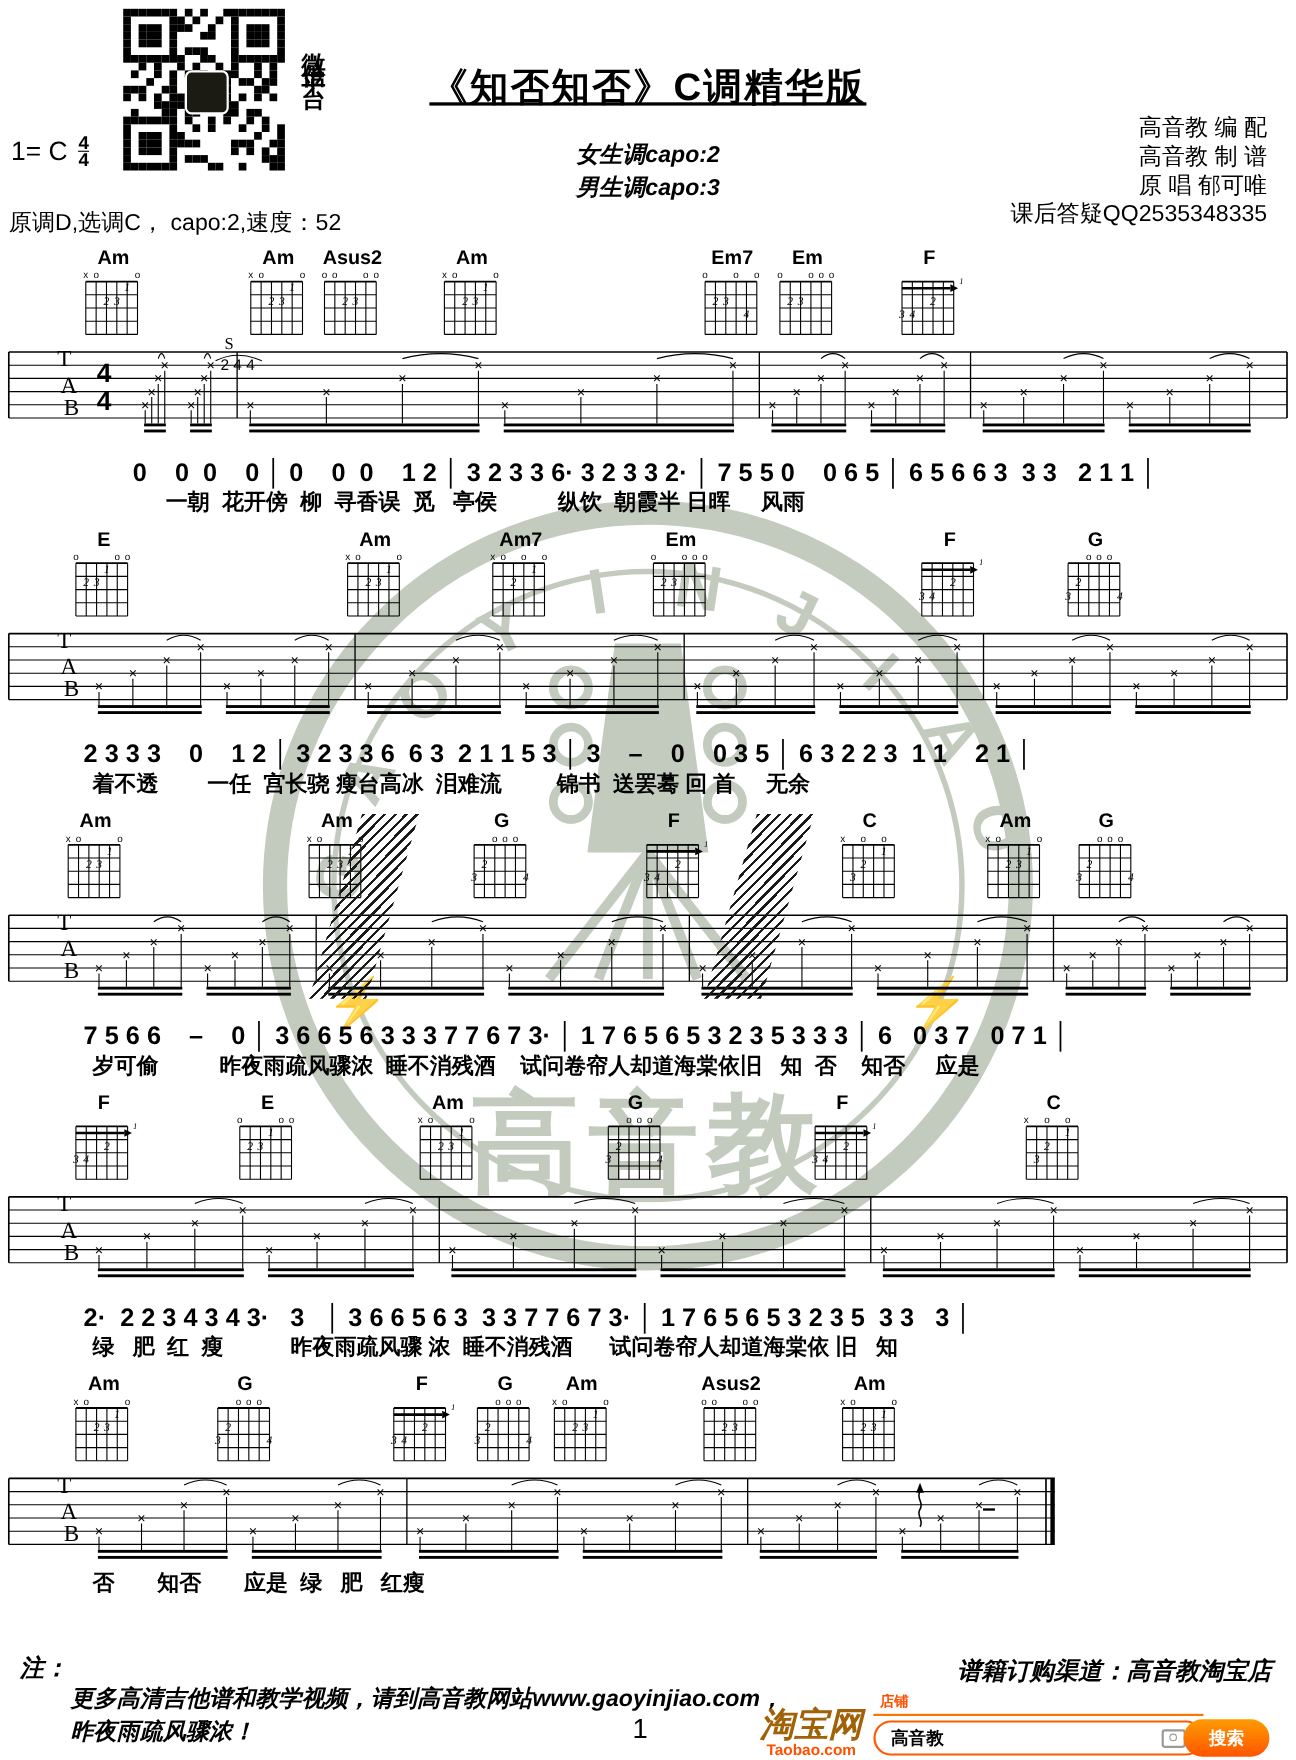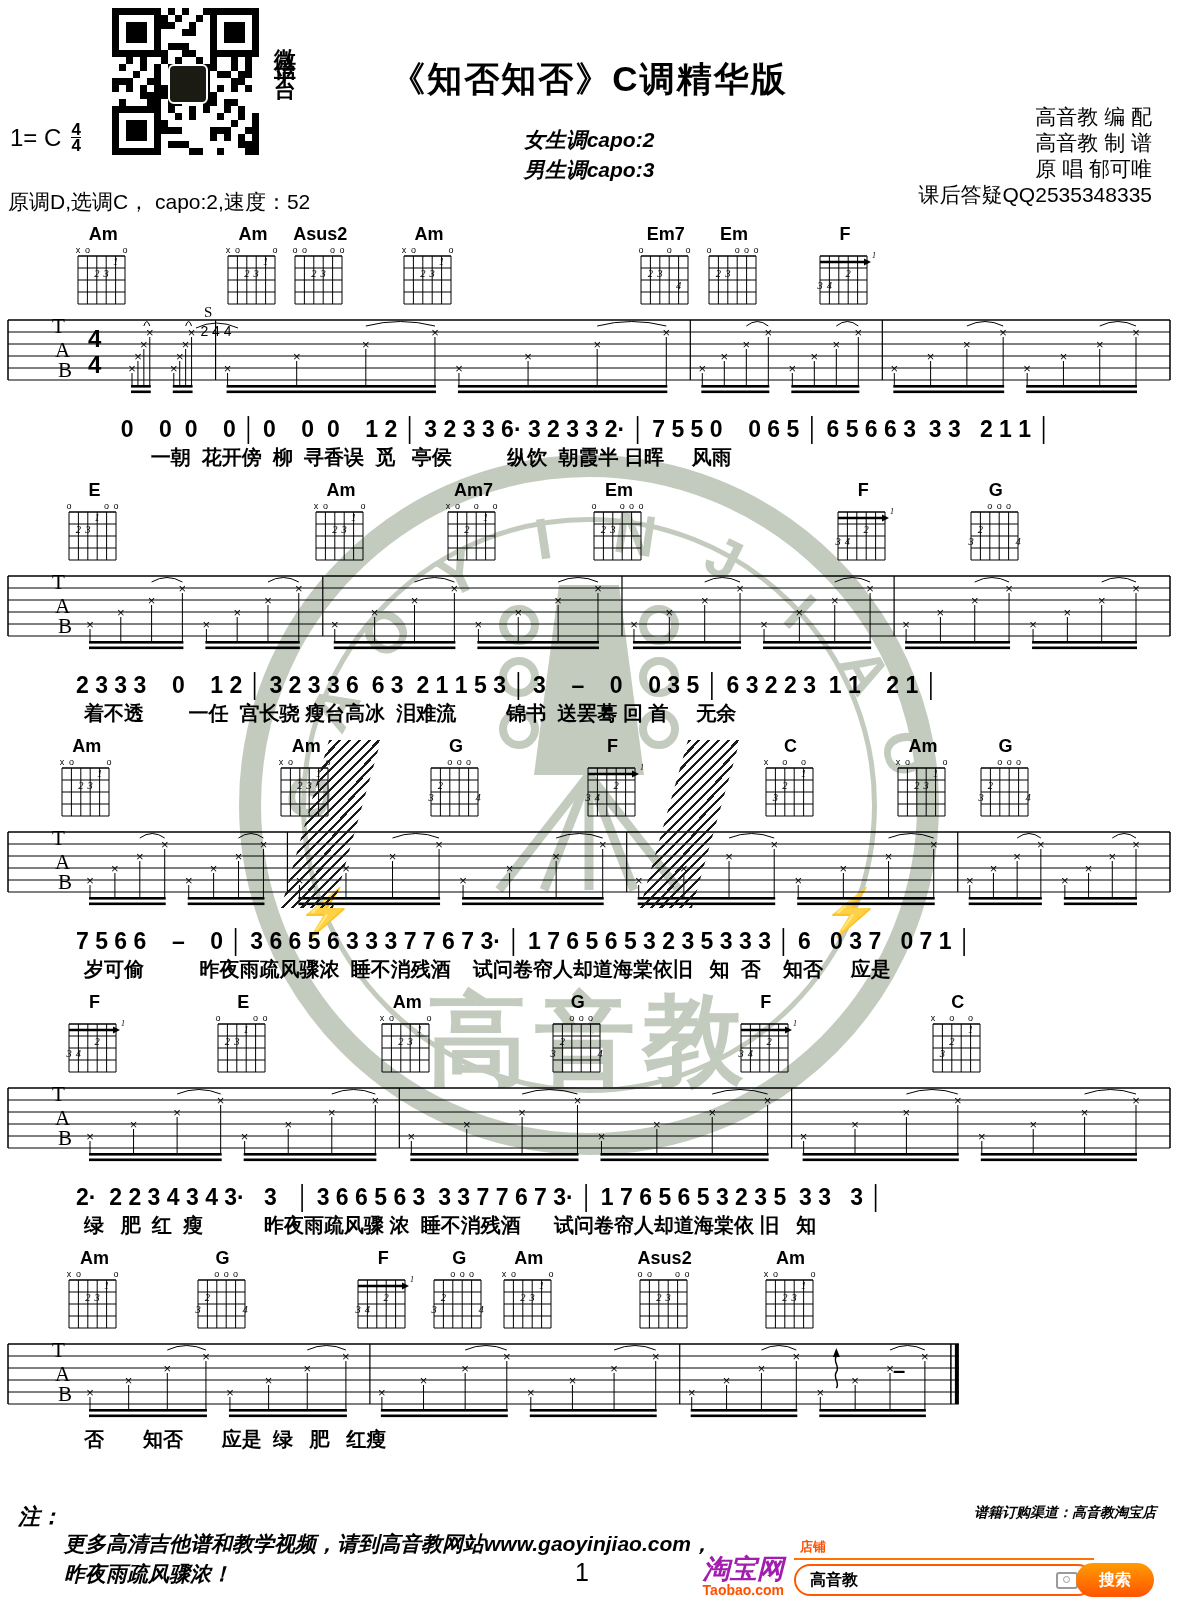--- a/index.html
+++ b/index.html
@@ -10,21 +10,21 @@
   .wm{position:absolute;left:50%;top:805px;transform:translate(-50%,-50%);
       width:700px;height:700px;z-index:0;opacity:.85;pointer-events:none;}
   .wm-ring{position:absolute;inset:0;border:22px solid var(--wm);border-radius:50%;}
   .wm-ring2{position:absolute;inset:62px;border:5px solid var(--wm);border-radius:50%;}
   .wm-arc span{position:absolute;left:50%;top:50%;font-size:58px;font-weight:bold;color:var(--wm);}
   .wm-cn{position:absolute;left:0;right:0;bottom:46px;text-align:center;
          font-size:100px;font-weight:900;color:var(--wm);letter-spacing:8px;}
   .wm-bolt{position:absolute;font-size:46px;color:var(--wm);font-weight:bold;}
   
   .hdr-title{position:absolute;top:56px;left:0;right:0;text-align:center;
-             font-size:35px;font-weight:900;letter-spacing:2px;z-index:2;}
+             font-size:35px;font-weight:900;letter-spacing:2px;z-index:2;text-decoration:underline;}
   .hdr-sub{position:absolute;left:0;right:0;text-align:center;font-size:21px;
            font-weight:bold;font-style:italic;z-index:2;}
   .hdr-credits{position:absolute;right:26px;top:104px;text-align:right;font-size:21px;
                line-height:26px;font-weight:500;z-index:2;}
   .keysig{position:absolute;left:10px;top:122px;font-size:24px;z-index:2;display:flex;align-items:center;}
   .frac{display:inline-flex;flex-direction:column;align-items:center;margin-left:10px;font-size:17px;font-weight:bold;line-height:15px;}
   .frac i{font-style:normal;border-top:1.5px solid #000;}
   .tempoline{position:absolute;left:8px;top:188px;font-size:21px;z-index:2;}
   #qr{position:absolute;left:112px;top:8px;width:147px;height:147px;z-index:2;
       display:grid;grid-template-columns:repeat(21,1fr);grid-template-rows:repeat(21,1fr);background:#fff;}
@@ -44,24 +44,24 @@
   .mline{white-space:pre;font-size:23px;font-weight:bold;padding-left:76px;line-height:30px;margin-top:12px;}
   .lline{white-space:pre;font-size:20px;font-weight:bold;padding-left:84px;line-height:26px;}
   .hatch{position:absolute;top:6px;height:168px;width:52px;z-index:1;transform:translateX(-50%) skewX(-16deg);
          background:repeating-linear-gradient(125deg,#1a1a1a 0 2.5px,transparent 2.5px 8px);}
   
   .footer{position:absolute;left:0;top:1498px;width:1178px;height:102px;z-index:2;}
   .note-label{position:absolute;left:18px;top:4px;font-size:22px;font-weight:bold;font-style:italic;}
   .note-l1{position:absolute;left:64px;top:32px;font-size:21px;font-weight:bold;font-style:italic;}
   .note-l2{position:absolute;left:64px;top:62px;font-size:21px;font-weight:bold;font-style:italic;}
   .pagenum{position:absolute;left:575px;top:60px;font-size:25px;}
-  .slogan{position:absolute;right:22px;top:6px;font-size:14px;font-weight:bold;font-style:italic;text-align:right;}
+  .slogan{position:absolute;right:22px;top:6px;font-size:22px;font-weight:bold;font-style:italic;text-align:right;}
   .tb-banner{position:absolute;right:24px;top:40px;display:flex;align-items:flex-end;gap:10px;}
   .tb-logo{text-align:center;line-height:1;}
-  .tb-logo .cn{font-size:27px;font-weight:900;font-style:italic;color:#a21caf;}
+  .tb-logo .cn{font-size:31px;font-weight:900;font-style:italic;color:#a16207;}
   .tb-logo .en{font-size:14px;font-weight:bold;color:#ff5000;}
   .tb-search{display:flex;flex-direction:column;}
   .tb-shop{font-size:13px;font-weight:bold;color:#ff5000;margin-left:6px;}
   .tb-rule{height:2px;background:#ff7300;width:300px;margin:2px 0 3px 0;}
   .tb-row{display:flex;align-items:center;}
   .tb-pill{width:300px;height:32px;border:2px solid #ff5a00;border-radius:18px;display:flex;
            align-items:center;padding:0 14px;box-sizing:border-box;background:#fff;}
   .tb-q{font-size:16px;font-weight:bold;}
   .cam{margin-left:auto;width:18px;height:13px;border:2px solid #9a9a9a;border-radius:3px;position:relative;}
   .cam::after{content:"";position:absolute;left:5px;top:2px;width:5px;height:5px;border:1.6px solid #9a9a9a;border-radius:50%;}

